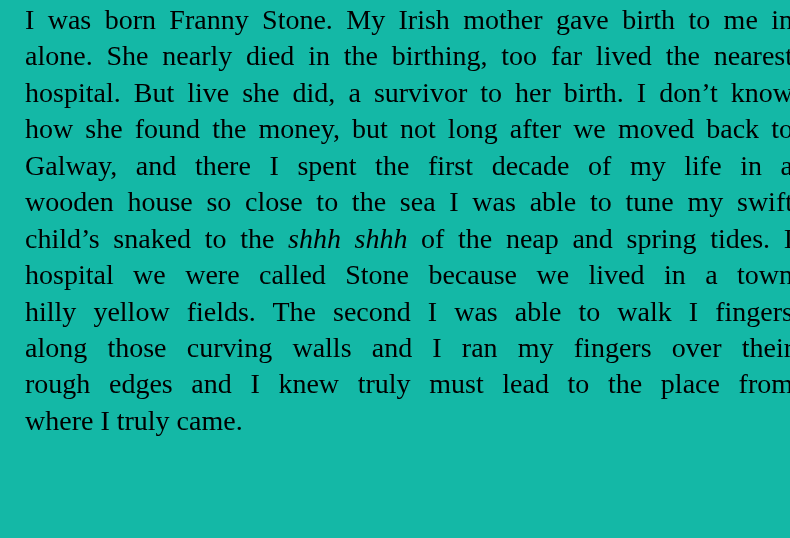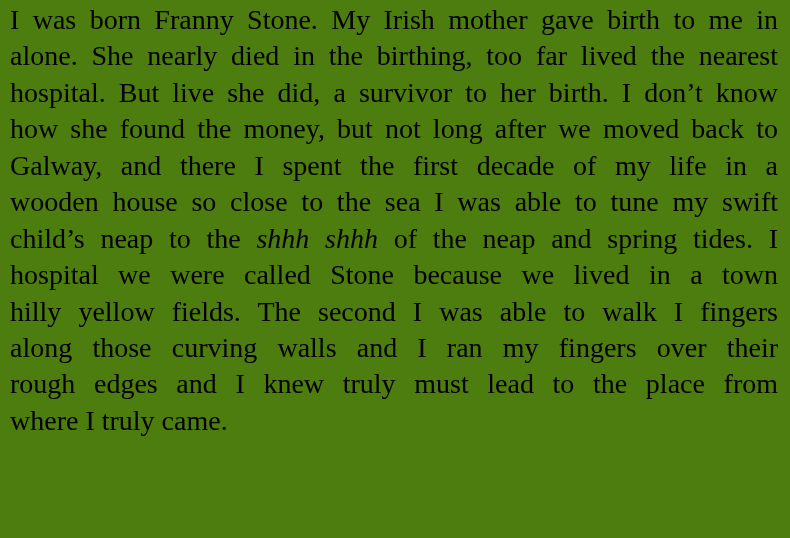--- a/index.html
+++ b/index.html
@@ -3,23 +3,23 @@
 <meta charset="utf-8">
 <style>
   html, body {
     margin: 0;
     padding: 0;
     background: #ffffff;
   }
   .page {
     width: 790px;
     height: 538px;
-    background: #4d7c0f;
+    background: #14b8a6;
     box-sizing: border-box;
-    padding: 2px 12px 0 10px;
+    padding: 2px 12px 0 25px;
     overflow: hidden;
   }
   .paragraph {
     font-family: "Liberation Serif", "DejaVu Serif", serif;
     font-size: 28px;
     color: #000000;
     width: 768px;
   }
   .line {
     height: 36.45px;
@@ -39,20 +39,20 @@
 <body>
 
 <div class="page">
   <div class="paragraph">
       <div class="line"><span>I was born Franny Stone. My Irish mother gave birth to me in</span></div>
       <div class="line"><span>alone. She nearly died in the birthing, too far lived the nearest</span></div>
       <div class="line"><span>hospital. But live she did, a survivor to her birth. I don’t know</span></div>
       <div class="line"><span>how she found the money, but not long after we moved back to</span></div>
       <div class="line"><span>Galway, and there I spent the first decade of my life in a</span></div>
       <div class="line"><span>wooden house so close to the sea I was able to tune my swift</span></div>
-      <div class="line"><span>child’s neap to the </span><span class="italic">shhh shhh</span><span> of the neap and spring tides. I</span></div>
+      <div class="line"><span>child’s snaked to the </span><span class="italic">shhh shhh</span><span> of the neap and spring tides. I</span></div>
       <div class="line"><span>hospital we were called Stone because we lived in a town</span></div>
       <div class="line"><span>hilly yellow fields. The second I was able to walk I fingers</span></div>
       <div class="line"><span>along those curving walls and I ran my fingers over their</span></div>
       <div class="line"><span>rough edges and I knew truly must lead to the place from</span></div>
       <div class="line last"><span>where I truly came.</span></div>
     </div>
 </div>
 
 </body></html>

